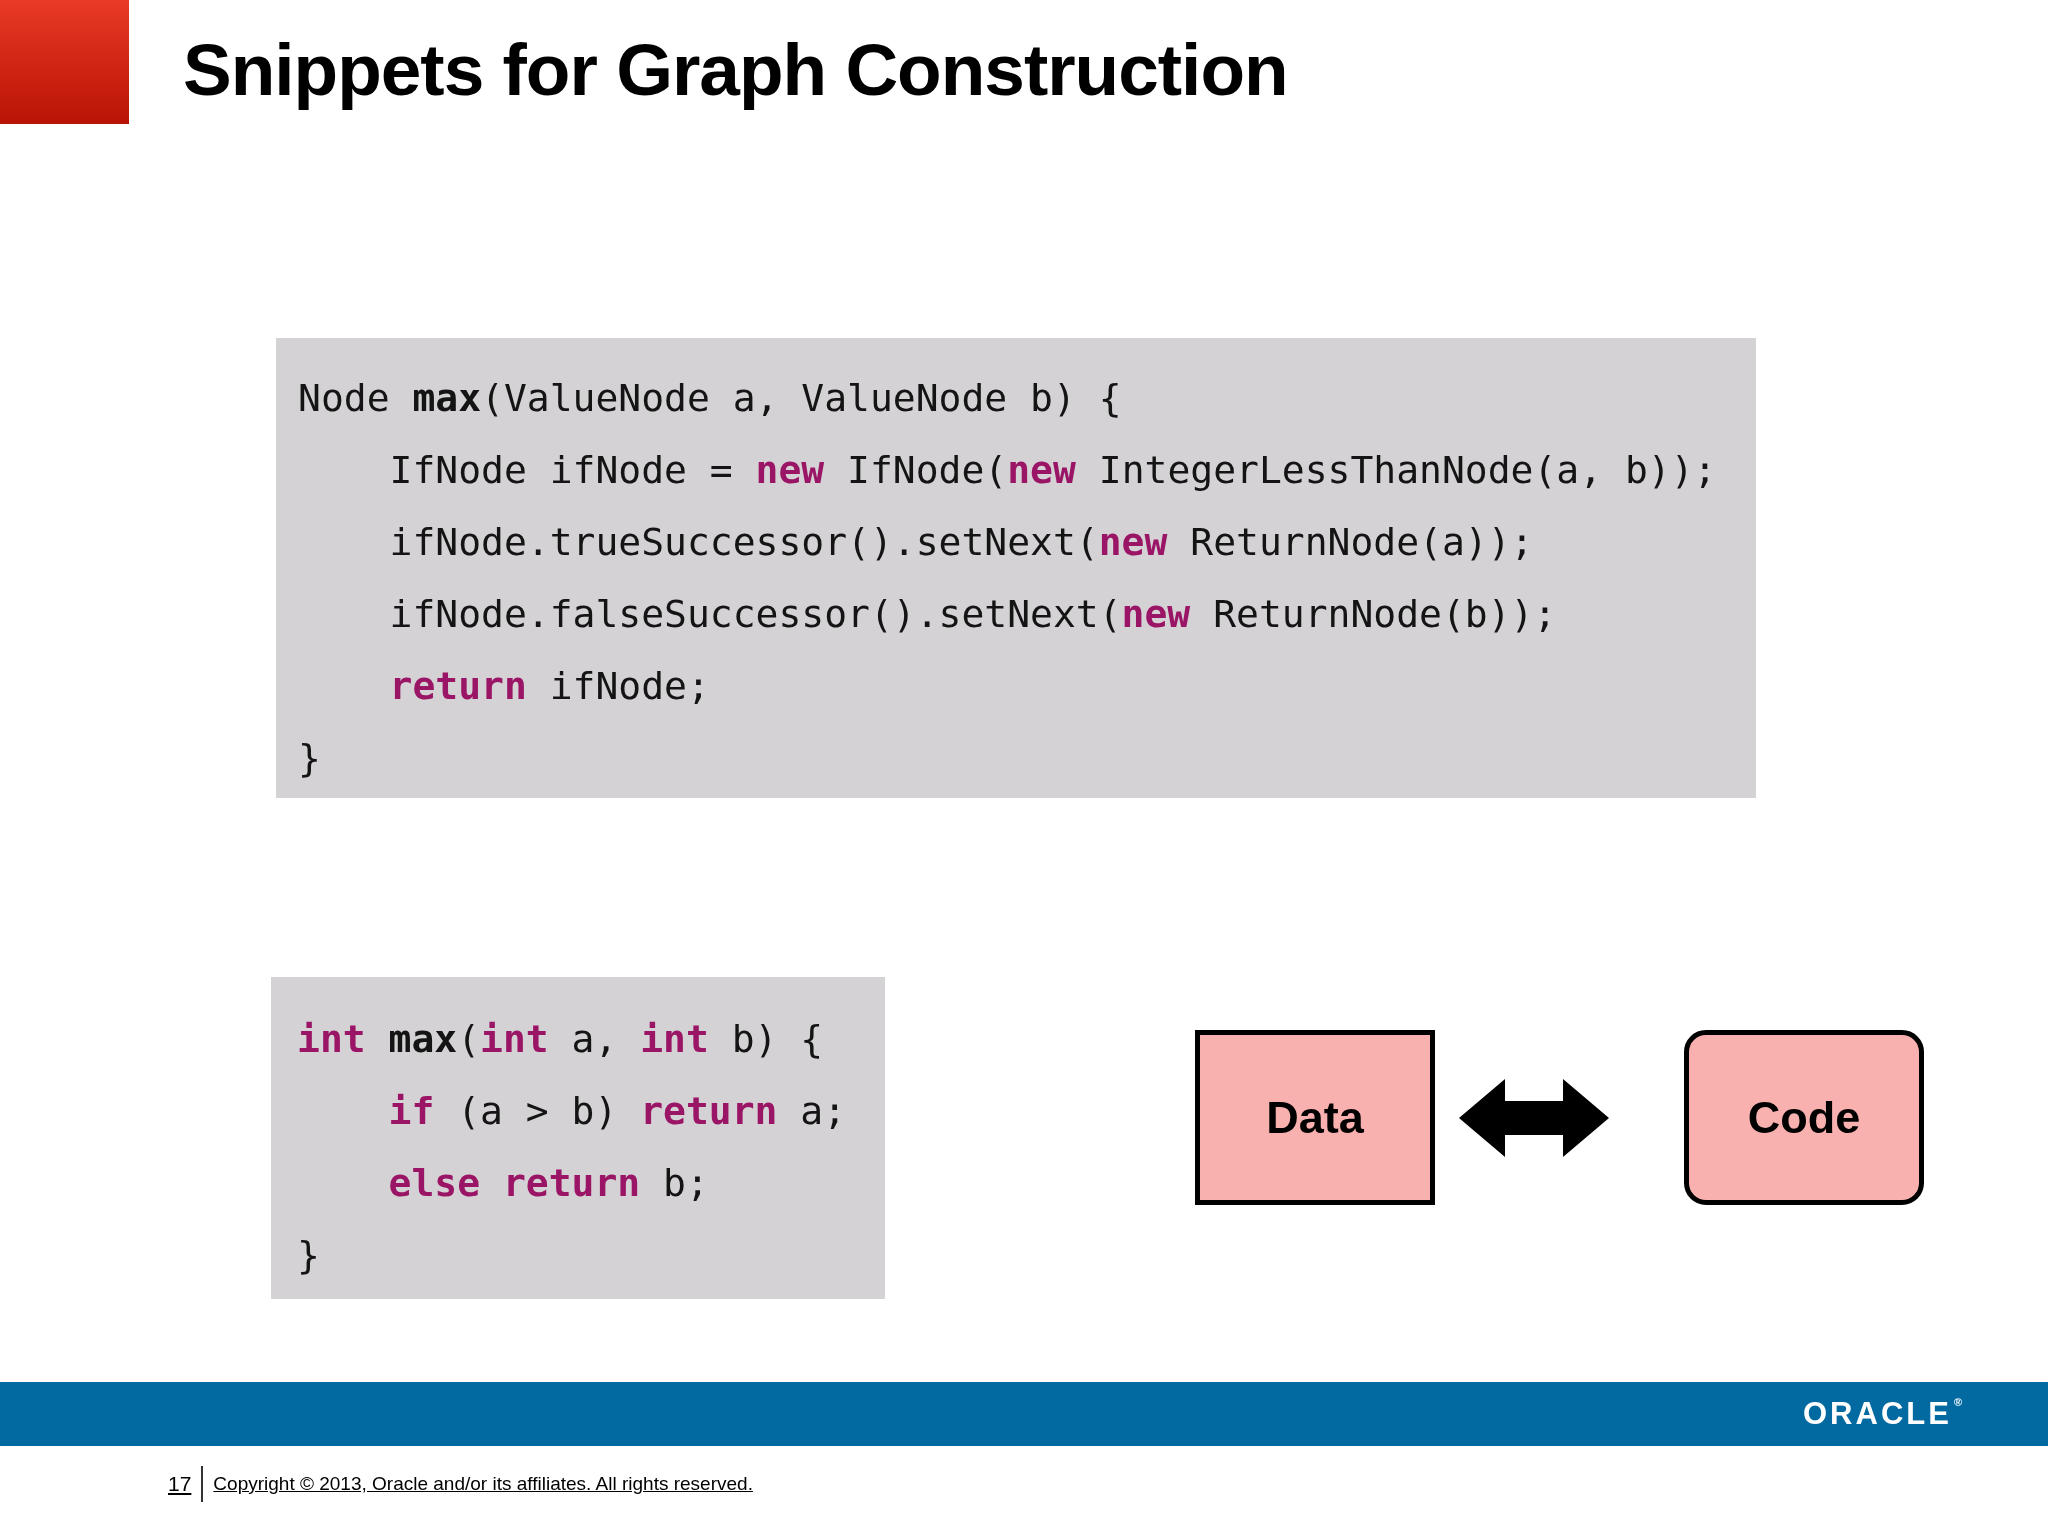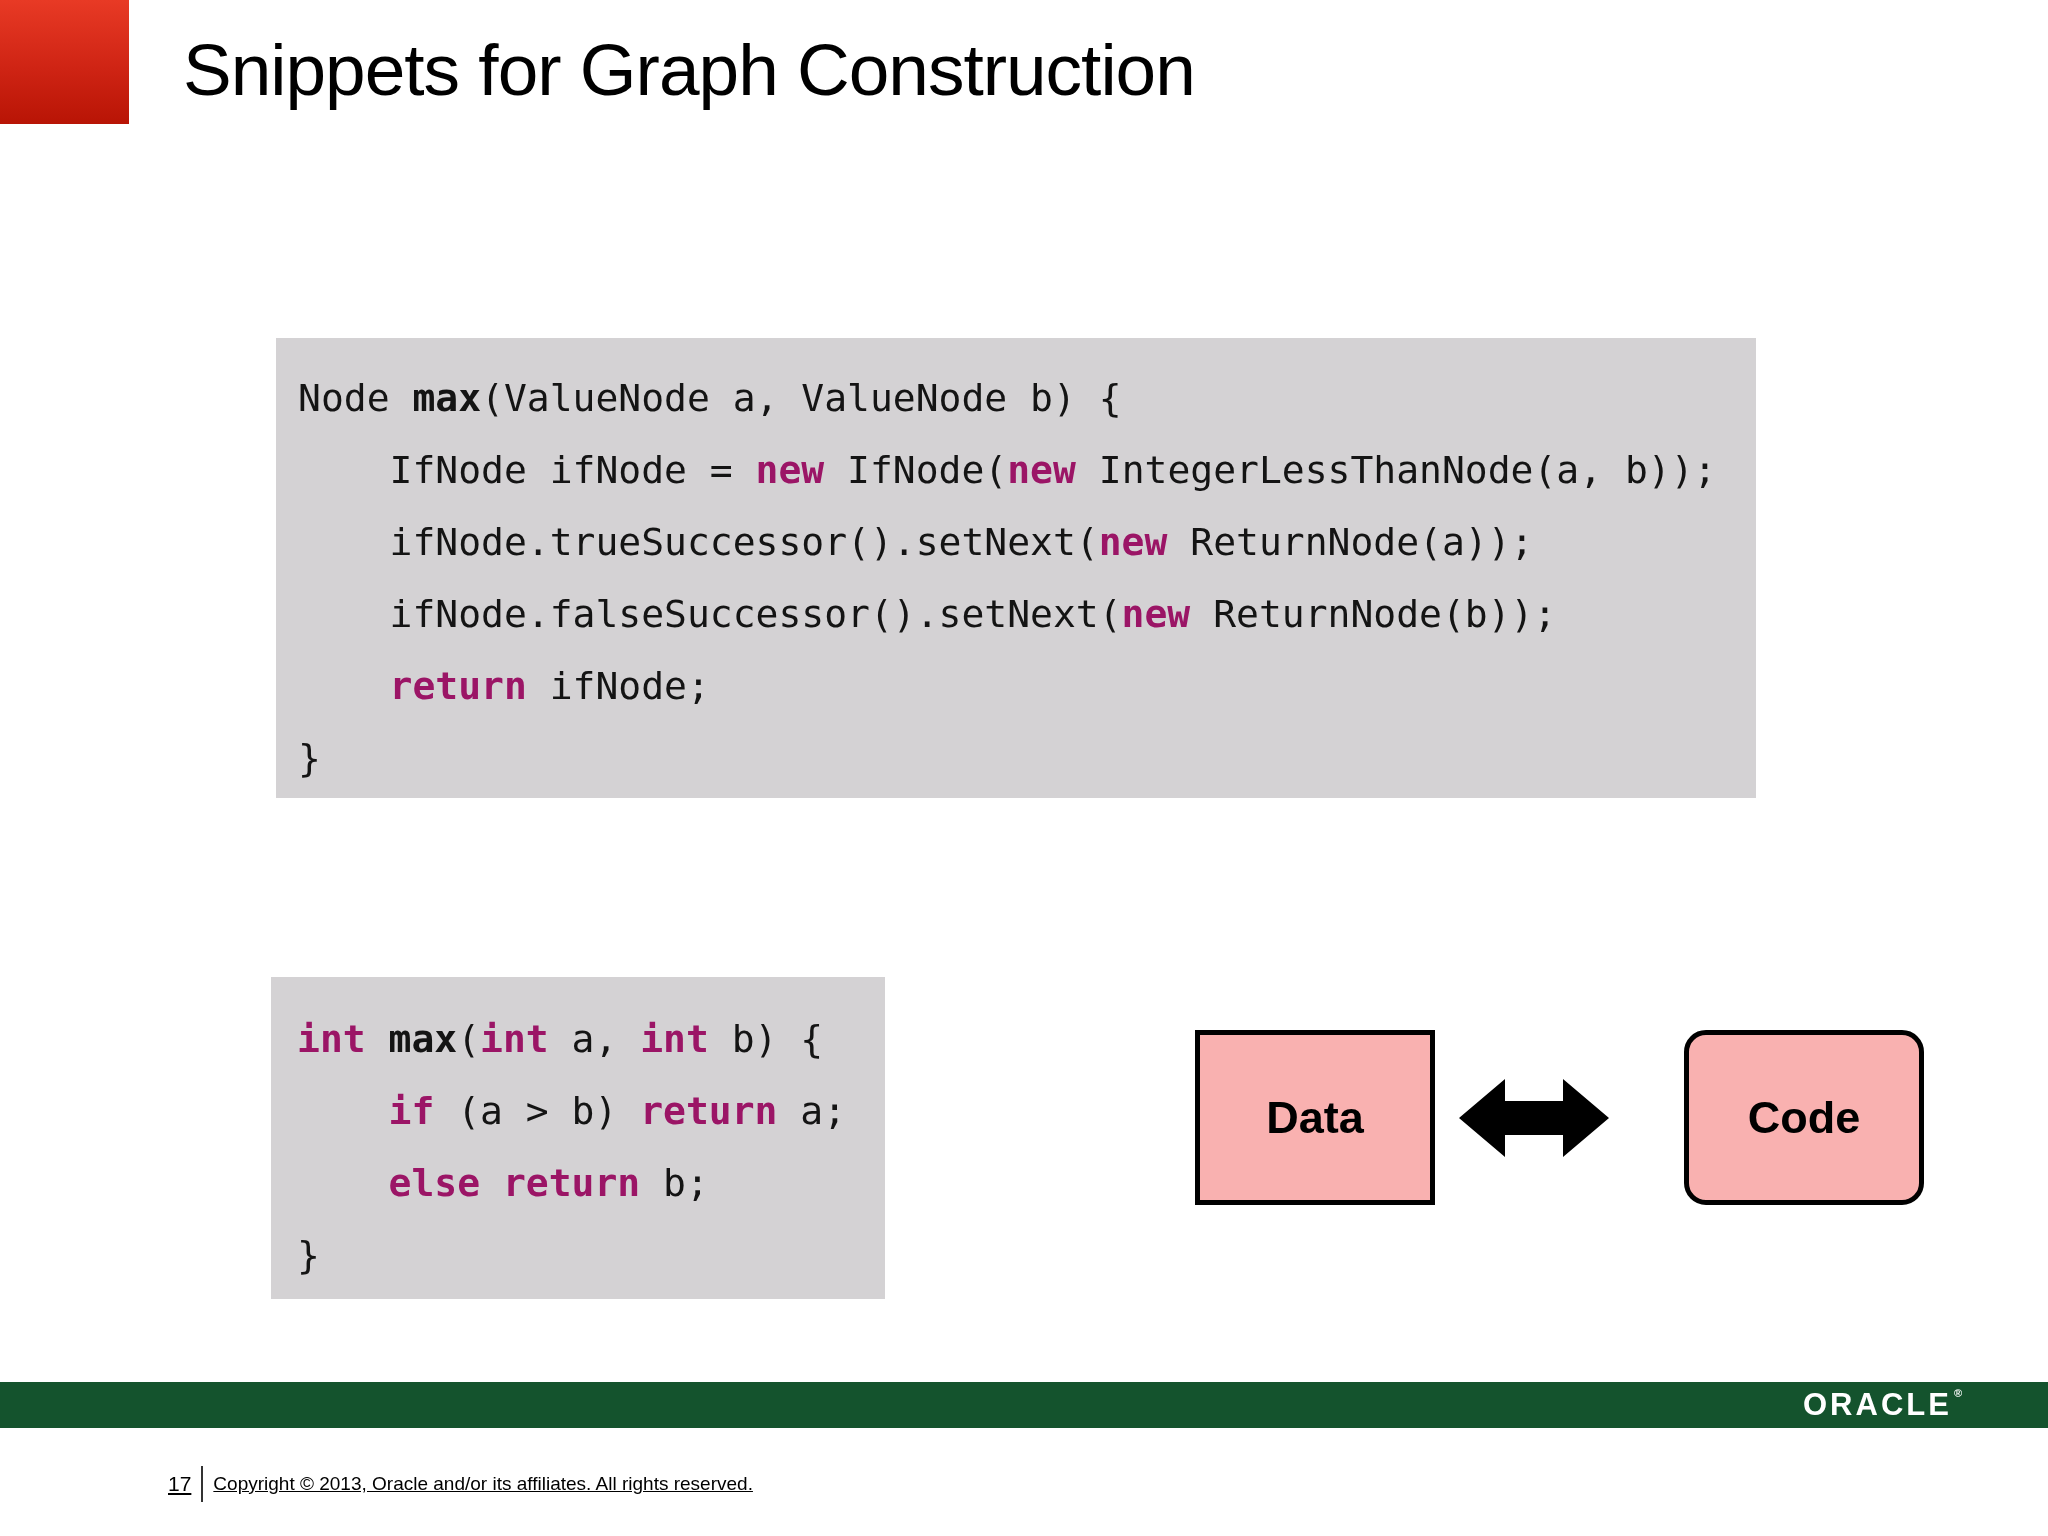--- a/index.html
+++ b/index.html
@@ -20,21 +20,21 @@
     width: 129px; height: 124px;
     background: linear-gradient(180deg, #e83a25 0%, #cf2414 55%, #b81405 100%);
   }
 
   
   .slide-title {
     position: absolute;
     left: 183px; top: 30px;
     margin: 0;
     font-size: 73px;
-    font-weight: normal;
+    font-weight: bold;
     letter-spacing: -1px;
     line-height: 1.1;
     color: #000;
   }
 
   .section-label {
     position: absolute;
     font-size: 41px;
     color: #000;
     white-space: nowrap;
@@ -77,22 +77,22 @@
     color: #000;
   }
   .box-data { left: 1195px; top: 1030px; }
   .box-code { left: 1684px; top: 1030px; border-radius: 22px; }
   .dg-arrow { position: absolute; left: 1459px; top: 1073px; width: 150px; height: 90px; }
 
   
   .footer-bar {
     position: absolute;
     left: 0; top: 1382px;
-    width: 2048px; height: 46px;
-    background: #14532d;
+    width: 2048px; height: 64px;
+    background: #0369a1;
   }
   .oracle-logo {
     position: absolute;
     right: 86px; top: 50%;
     transform: translateY(-50%);
     color: #ffffff;
     font-size: 31px;
     font-weight: bold;
     letter-spacing: 3px;
     white-space: nowrap;

